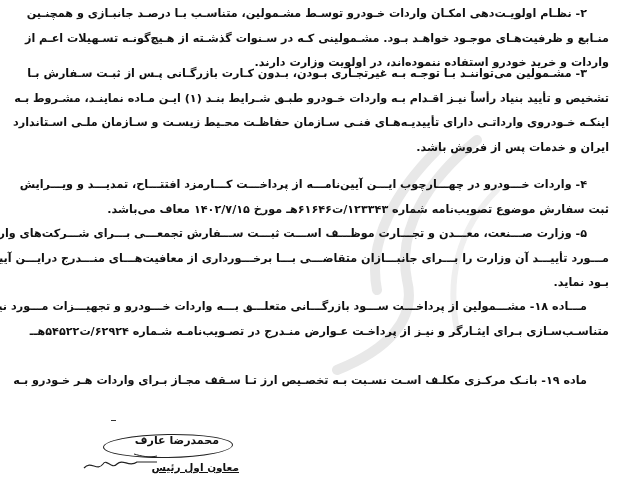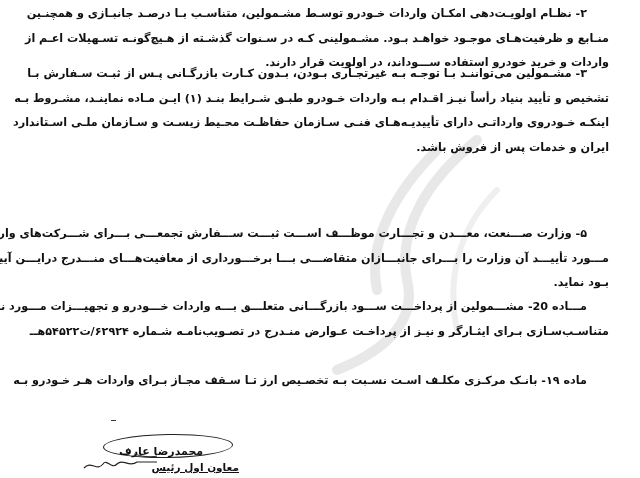--- a/index.html
+++ b/index.html
@@ -75,23 +75,23 @@
       top: 6px;
       width: 128px;
       height: 22px;
       border: 1px solid #222;
       border-radius: 50%;
       transform: rotate(-1deg);
     }
     .sig-name {
       position: absolute;
       left: 40px;
-      top: 17px;
+      top: 6px;
       width: 100px;
-      text-align: left;
+      text-align: right;
       font-size: 11px;
       font-weight: bold;
       color: #111;
     }
     .sig-title {
       position: absolute;
       left: 50px;
       top: 33px;
       width: 110px;
       text-align: right;
@@ -127,39 +127,43 @@
       <path d="M 160 30 C 120 70, 90 120, 100 170"></path>
     </g>
     <g fill="none" stroke="#efefef" stroke-width="6" stroke-linecap="round">
       <path d="M 220 70 C 180 110, 170 160, 180 210"></path>
     </g>
   </svg>
 
   <div class="text-block" style="top:2px;">
     <span class="line indent">۲- نظـام اولویـت‌دهی امکـان واردات خـودرو توسـط مشـمولین، متناسـب بـا درصـد جانبـازی و همچنـین</span>
     <span class="line">منـابع و ظرفیت‌هـای موجـود خواهـد بـود. مشـمولینی کـه در سـنوات گذشـته از هـیچ‌گونـه تسـهیلات اعـم از</span>
-    <span class="line last">واردات و خرید خودرو استفاده ســـود‌اند، در اولویت قرار دارند.</span>
+    <span class="line last">واردات و خرید خودرو استفاده ننموده‌اند، در اولویت وزارت دارند.</span>
   </div>
 
   <div class="text-block" style="top:62px;">
     <span class="line indent">۳- مشـمولین می‌تواننـد بـا توجـه بـه غیرتجـاری بـودن، بـدون کـارت بازرگـانی پـس از ثبـت سـفارش بـا</span>
     <span class="line">تشخیص و تأیید بنیاد رأساً نیـز اقـدام بـه واردات خـودرو طبـق شـرایط بنـد (۱) ایـن مـاده نماینـد، مشـروط بـه</span>
     <span class="line">اینکـه خـودروی وارداتـی دارای تأییدیـه‌هـای فنـی سـازمان حفاظـت محـیط زیسـت و سـازمان ملـی اسـتاندارد</span>
     <span class="line last">ایران و خدمات پس از فروش باشد.</span>
   </div>
 
+  <div class="text-block" style="top:173px;">
+    <span class="line indent">۴- واردات خـــودرو در چهـــارچوب ایـــن آیین‌نامـــه از پرداخـــت کـــارمزد افتتـــاح، تمدیـــد و ویـــرایش</span>
+    <span class="line last">ثبت سفارش موضوع تصویب‌نامه شماره ۱۲۳۳۴۳/ت۶۱۶۴۶هـ مورخ ۱۴۰۲/۷/۱۵ معاف می‌باشد.</span>
+  </div>
 
   <div class="text-block" style="top:222px;">
     <span class="line indent">۵- وزارت صـــنعت، معـــدن و تجـــارت موظـــف اســـت ثبـــت ســـفارش تجمعـــی بـــرای شـــرکت‌های واردکننـــده</span>
     <span class="line">مـــورد تأییـــد آن وزارت را بـــرای جانبـــازان متقاضـــی بـــا برخـــورداری از معافیت‌هـــای منـــدرج درایـــن آیین‌نامـــه</span>
     <span class="line last">بـود نماید.</span>
   </div>
 
   <div class="text-block" style="top:295px;">
-    <span class="line indent"><span class="article-label">مـــاده 20-</span> <span>مشـــمولین از پرداخـــت ســـود بازرگـــانی متعلـــق بـــه واردات خـــودرو و تجهیـــزات مـــورد نیـــاز</span></span>
+    <span class="line indent"><span class="article-label">مـــاده ۱۸-</span> <span>مشـــمولین از پرداخـــت ســـود بازرگـــانی متعلـــق بـــه واردات خـــودرو و تجهیـــزات مـــورد نیـــاز</span></span>
     <span class="line">متناسـب‌سـازی بـرای ایثـارگر و نیـز از پرداخـت عـوارض منـدرج در تصـویب‌نامـه شـماره ۶۲۹۲۴/ت۵۴۵۲۲هــ</span>
   </div>
 
   <div class="text-block" style="top:369px;">
     <span class="line indent"><span class="article-label">ماده ۱۹-</span> <span>بانـک مرکـزی مکلـف اسـت نسـبت بـه تخصـیص ارز تـا سـقف مجـاز بـرای واردات هـر خـودرو بـه</span></span>
   </div>
 
   <div class="dash-mark"></div>
 
   <div class="signature">

